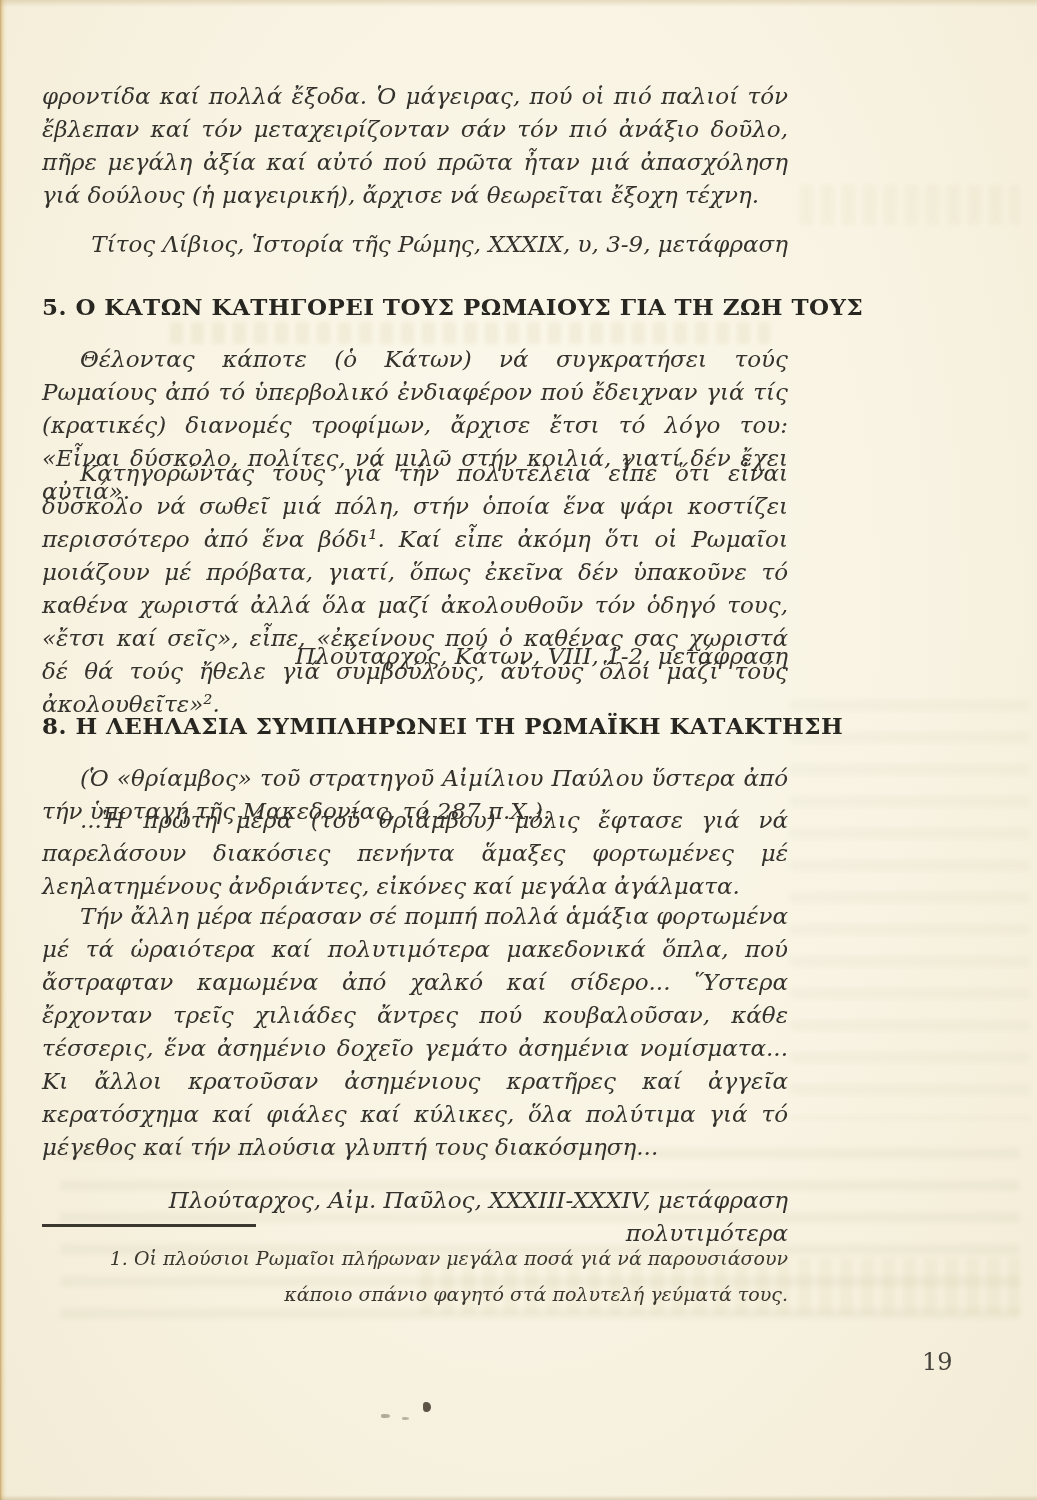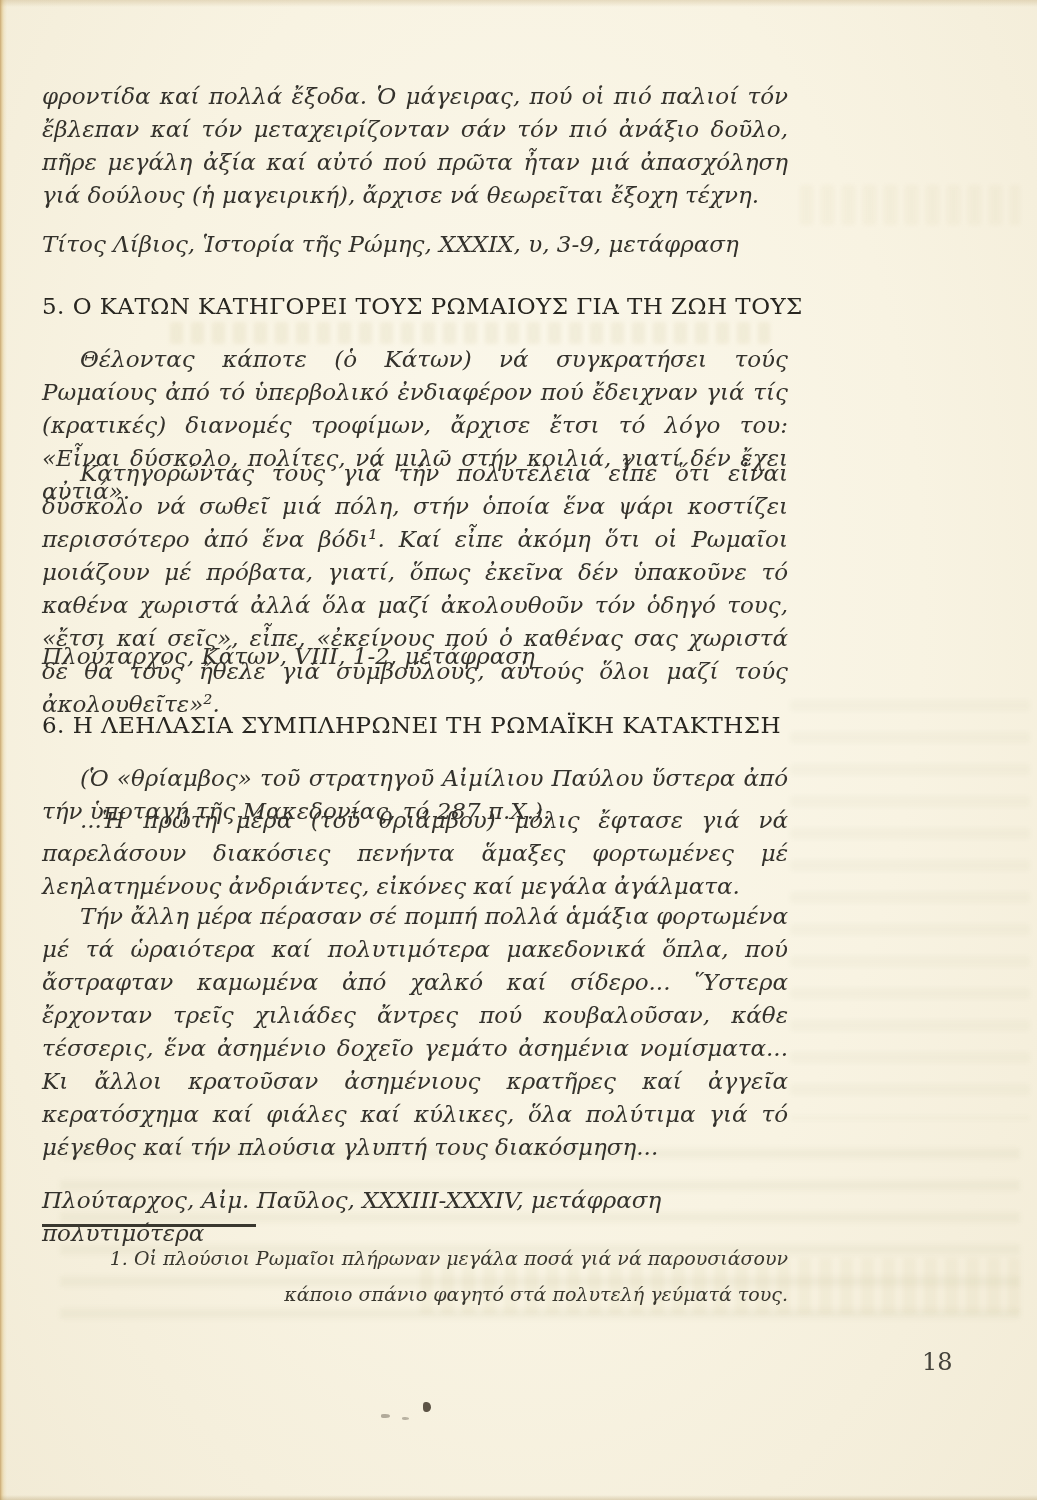--- a/index.html
+++ b/index.html
@@ -50,28 +50,28 @@
     line-height: 33px;
     text-align: justify;
     color: #34322c;
     margin: 0;
   }
   .indent { text-indent: 38px; }
   .citation {
     font-style: italic;
     font-size: 23px;
     line-height: 33px;
-    text-align: left;
+    text-align: right;
     padding-right: 14px;
     color: #34322c;
     margin: 0;
   }
   .section-heading {
     font-style: normal;
-    font-weight: normal;
+    font-weight: bold;
     font-size: 23px;
     letter-spacing: 0.02em;
     color: #282620;
     margin: 0;
     white-space: nowrap;
   }
   .footnote-divider {
     position: absolute; left: 42px; top: 1224px;
     width: 214px; height: 0;
     border-top: 3px solid #3a382f;
@@ -115,31 +115,31 @@
   <p class="abs citation" style="top:228px;">Τίτος Λίβιος, Ἱστορία τῆς Ρώμης, XXXIX, υ, 3-9, μετάφραση</p>
 
   <h2 class="abs section-heading" style="top:293px;">5. Ο ΚΑΤΩΝ ΚΑΤΗΓΟΡΕΙ ΤΟΥΣ ΡΩΜΑΙΟΥΣ ΓΙΑ ΤΗ ΖΩΗ ΤΟΥΣ</h2>
 
   <p class="abs body-text indent" style="top:343px;">Θέλοντας κάποτε (ὁ Κάτων) νά συγκρατήσει τούς Ρωμαίους ἀπό τό ὑπερβολικό ἐνδιαφέρον πού ἔδειχναν γιά τίς (κρατικές) διανομές τροφίμων, ἄρχισε ἔτσι τό λόγο του: «Εἶναι δύσκολο, πολίτες, νά μιλῶ στήν κοιλιά, γιατί δέν ἔχει αὐτιά».</p>
 
   <p class="abs body-text indent" style="top:457px;">Κατηγορώντας τους γιά τήν πολυτέλεια εἶπε ὅτι εἶναι δύσκολο νά σωθεῖ μιά πόλη, στήν ὁποία ἕνα ψάρι κοστίζει περισσότερο ἀπό ἕνα βόδι¹. Καί εἶπε ἀκόμη ὅτι οἱ Ρωμαῖοι μοιάζουν μέ πρόβατα, γιατί, ὅπως ἐκεῖνα δέν ὑπακοῦνε τό καθένα χωριστά ἀλλά ὅλα μαζί ἀκολουθοῦν τόν ὁδηγό τους, «ἔτσι καί σεῖς», εἶπε, «ἐκείνους πού ὁ καθένας σας χωριστά δέ θά τούς ἤθελε γιά συμβούλους, αὐτούς ὅλοι μαζί τούς ἀκολουθεῖτε»².</p>
 
   <p class="abs citation" style="top:640px;">Πλούταρχος, Κάτων, VIII, 1-2, μετάφραση</p>
 
-  <h2 class="abs section-heading" style="top:712px;">6. Η ΛΕΗΛΑΣΙΑ ΣΥΜΠΛΗΡΩΝΕΙ ΤΗ ΡΩΜΑΪΚΗ ΚΑΤΑΚΤΗΣΗ</h2>
+  <h2 class="abs section-heading" style="top:712px;">8. Η ΛΕΗΛΑΣΙΑ ΣΥΜΠΛΗΡΩΝΕΙ ΤΗ ΡΩΜΑΪΚΗ ΚΑΤΑΚΤΗΣΗ</h2>
 
   <p class="abs body-text indent" style="top:762px;">(Ὁ «θρίαμβος» τοῦ στρατηγοῦ Αἰμίλιου Παύλου ὕστερα ἀπό τήν ὑποταγή τῆς Μακεδονίας, τό 287 π.Χ.).</p>
 
   <p class="abs body-text indent" style="top:804px;">...Ἡ πρώτη μέρα (τοῦ θριάμβου) μόλις ἔφτασε γιά νά παρελάσουν διακόσιες πενήντα ἅμαξες φορτωμένες μέ λεηλατημένους ἀνδριάντες, εἰκόνες καί μεγάλα ἀγάλματα.</p>
 
   <p class="abs body-text indent" style="top:900px;">Τήν ἄλλη μέρα πέρασαν σέ πομπή πολλά ἁμάξια φορτωμένα μέ τά ὡραιότερα καί πολυτιμότερα μακεδονικά ὅπλα, πού ἄστραφταν καμωμένα ἀπό χαλκό καί σίδερο... Ὕστερα ἔρχονταν τρεῖς χιλιάδες ἄντρες πού κουβαλοῦσαν, κάθε τέσσερις, ἕνα ἀσημένιο δοχεῖο γεμάτο ἀσημένια νομίσματα... Κι ἄλλοι κρατοῦσαν ἀσημένιους κρατῆρες καί ἀγγεῖα κερατόσχημα καί φιάλες καί κύλικες, ὅλα πολύτιμα γιά τό μέγεθος καί τήν πλούσια γλυπτή τους διακόσμηση...</p>
 
 
   <p class="abs citation" style="top:1184px;">Πλούταρχος, Αἰμ. Παῦλος, XXXIII-XXXIV, μετάφραση πολυτιμότερα</p>
 
   <div class="footnote-divider"></div>
 
   <p class="abs footnote" style="top:1240px;">1. Οἱ πλούσιοι Ρωμαῖοι πλήρωναν μεγάλα ποσά γιά νά παρουσιάσουν κάποιο σπάνιο φαγητό στά πολυτελή γεύματά τους.</p>
 
 
-  <div class="page-number">18</div>
+  <div class="page-number">19</div>
 
 </div>
 
 </body></html>

